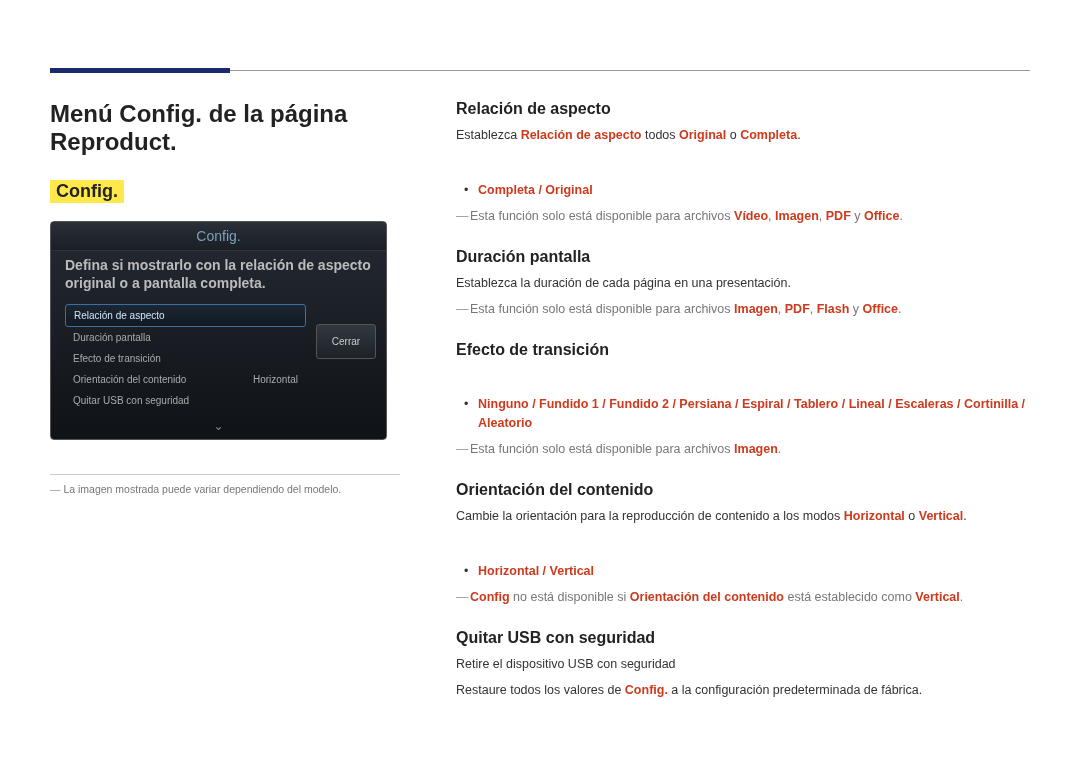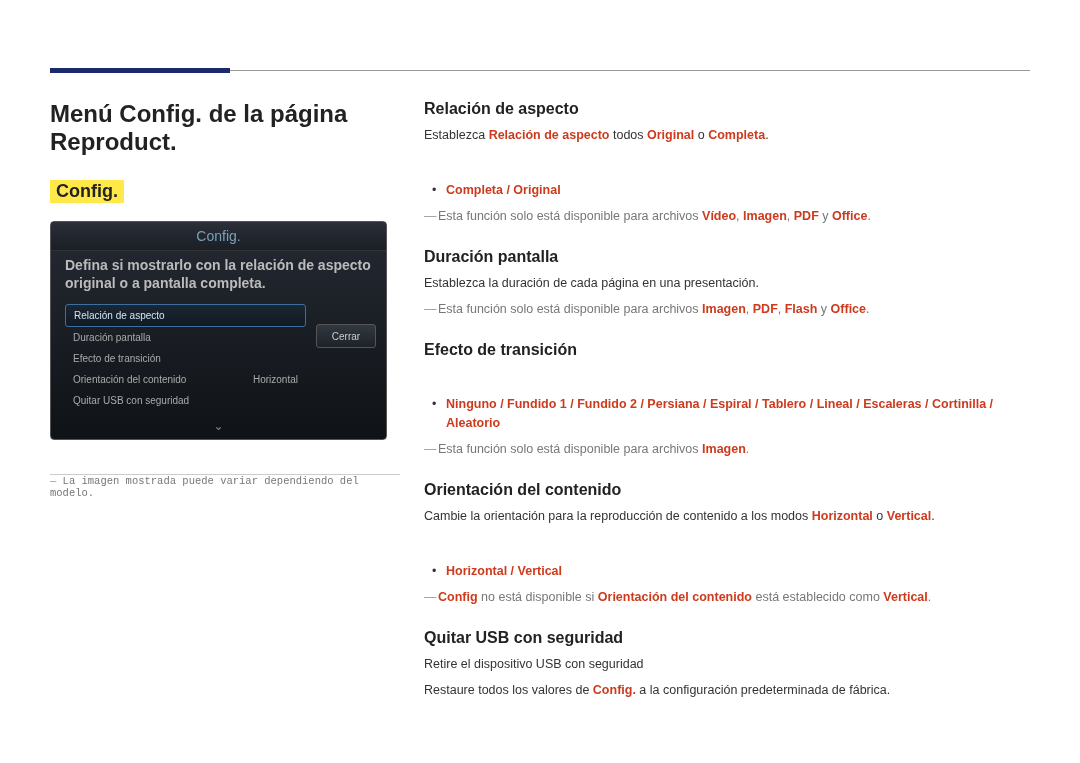--- a/index.html
+++ b/index.html
@@ -23,21 +23,21 @@
   .top-rule-accent {
     position: absolute;
     top: 68px;
     left: 50px;
     width: 180px;
     height: 5px;
     background: #1a2a6b;
   }
   .columns {
     display: flex;
-    gap: 24px;
+    gap: 56px;
     margin-top: 40px;
   }
   .left-col { width: 350px; flex: 0 0 350px; }
   .right-col { flex: 1; }
 
   h1.page-title {
     font-size: 24px;
     font-weight: 600;
     color: #222;
     margin-bottom: 24px;
@@ -93,43 +93,42 @@
   .mock-item.sel {
     border: 1px solid #3f6fa0;
     border-radius: 3px;
     color: #d0e4f5;
     background: linear-gradient(#1b2733, #121a22);
   }
   .mock-close {
     align-self: flex-start;
     margin-top: 20px;
     width: 60px;
-    height: 24px;
+    height: 35px;
     border: 1px solid #555;
     border-radius: 3px;
     font-size: 10px;
     color: #ccc;
     background: linear-gradient(#323840, #1d2228);
     display: flex;
     align-items: center;
     justify-content: center;
   }
   .mock-arrow {
     text-align: center;
     color: #888;
     font-size: 12px;
     padding-bottom: 6px;
   }
   .under-mock {
     border-top: 1px solid #ccc;
     margin-top: 34px;
-    padding-top: 0;
+    padding-top: 8px;
     font-size: 10.5px;
     color: #777;
-    font-family: Liberation Mono, monospace;
   }
   .under-mock::before {
     content: "― ";
     color: #999;
   }
 
   h2.sec {
     font-size: 16px;
     font-weight: 600;
     color: #222;

